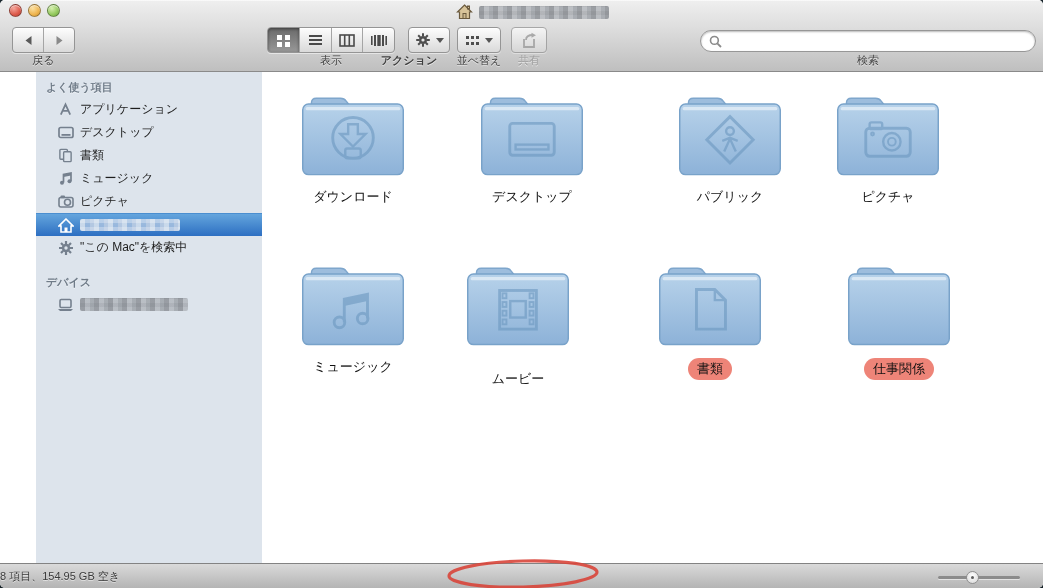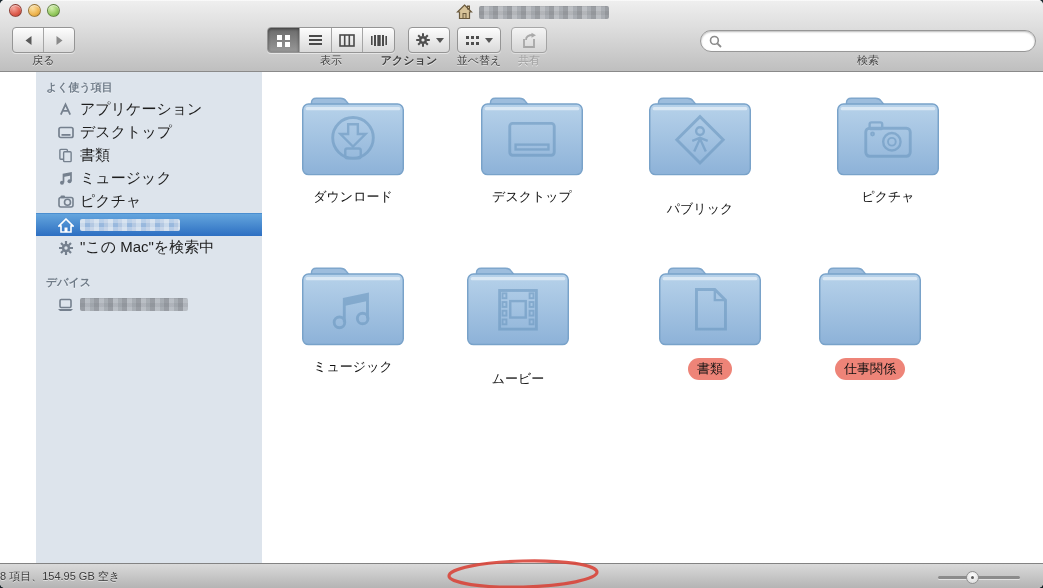--- a/index.html
+++ b/index.html
@@ -34,21 +34,21 @@
   .seg:last-child{border-right:none;}
   .seg.selected{background:linear-gradient(#6a6a6a,#989898);color:#fff;box-shadow:inset 0 1px 3px rgba(0,0,0,.45);
         border-radius:3px 0 0 3px;}
   .caret{width:0;height:0;border-left:4px solid transparent;border-right:4px solid transparent;border-top:5px solid #555;margin-left:5px;}
   .search{position:absolute;top:30px;left:700px;width:336px;height:22px;box-sizing:border-box;border:1px solid #979797;
           border-radius:12px;background:#fff;box-shadow:inset 0 1px 2px rgba(0,0,0,.28);display:flex;align-items:center;padding:0 8px;}
   .search input{border:none;outline:none;flex:1;font-size:12px;background:transparent;margin-left:5px;font-family:inherit;}
   
   .sidebar{position:absolute;left:0;top:72px;width:261px;bottom:25px;background:#dde4ec;border-right:1px solid #0369a1;box-sizing:border-box;margin-left:36px;}
   .sb-header{font-size:11px;font-weight:bold;color:#6f7b88;padding:8px 0 3px 10px;text-shadow:0 1px 0 rgba(255,255,255,.5);}
-  .sb-item{height:23px;display:flex;align-items:center;padding-left:21px;font-size:15px;color:#1d1d1d;cursor:default;position:relative;}
+  .sb-item{height:23px;display:flex;align-items:center;padding-left:21px;font-size:12px;color:#1d1d1d;cursor:default;position:relative;}
   .sb-item .ic{width:17px;height:17px;margin-right:6px;flex:0 0 17px;display:flex;align-items:center;justify-content:center;}
   .sb-item.selected{background:linear-gradient(#64a5dd,#2d6fc2);color:#fff;border-top:1px solid #4a8ed0;height:22px;}
   .eject{position:absolute;right:12px;top:3px;}
   
   .main{position:absolute;left:262px;top:72px;right:0;bottom:25px;background:#fff;padding-left:48px;}
   .cell{position:absolute;width:150px;height:132px;display:flex;flex-direction:column;align-items:center;cursor:default;}
   .cell .fld{width:116px;height:96px;}
   .cell .flabel{margin-top:6px;font-size:13px;color:#111;white-space:nowrap;}
   .cell .flabel.tagged{background:#ee8478;border-radius:11px;padding:2px 9px;}
   
@@ -349,21 +349,21 @@
     </div>
 
     <div class="cell" style="left:195px;top:14px;">
       <svg class="fld" viewBox="0 0 120 96">
           <use href="#folder-base"></use>
           <use href="#gl-desktop"></use>
         </svg>
       <div class="flabel">デスクトップ</div>
     </div>
 
-    <div class="cell" style="left:363px;top:14px;gap:12px;">
+    <div class="cell" style="left:393px;top:14px;">
       <svg class="fld" viewBox="0 0 120 96">
           <use href="#folder-base"></use>
           <use href="#gl-public"></use>
         </svg>
       <div class="flabel">パブリック</div>
     </div>
 
     <div class="cell" style="left:551px;top:14px;">
       <svg class="fld" viewBox="0 0 120 96">
           <use href="#folder-base"></use>
@@ -389,21 +389,21 @@
     </div>
 
     <div class="cell" style="left:373px;top:184px;">
       <svg class="fld" viewBox="0 0 120 96">
           <use href="#folder-base"></use>
           <use href="#gl-document"></use>
         </svg>
       <div class="flabel tagged">書類</div>
     </div>
 
-    <div class="cell" style="left:533px;top:184px;">
+    <div class="cell" style="left:562px;top:184px;">
       <svg class="fld" viewBox="0 0 120 96">
           <use href="#folder-base"></use>
         </svg>
       <div class="flabel tagged">仕事関係</div>
     </div>
   </div>
 
   <div class="statusbar">
     <div class="status-text">8 項目、154.95 GB 空き</div>
     <div class="zoom-slider">

